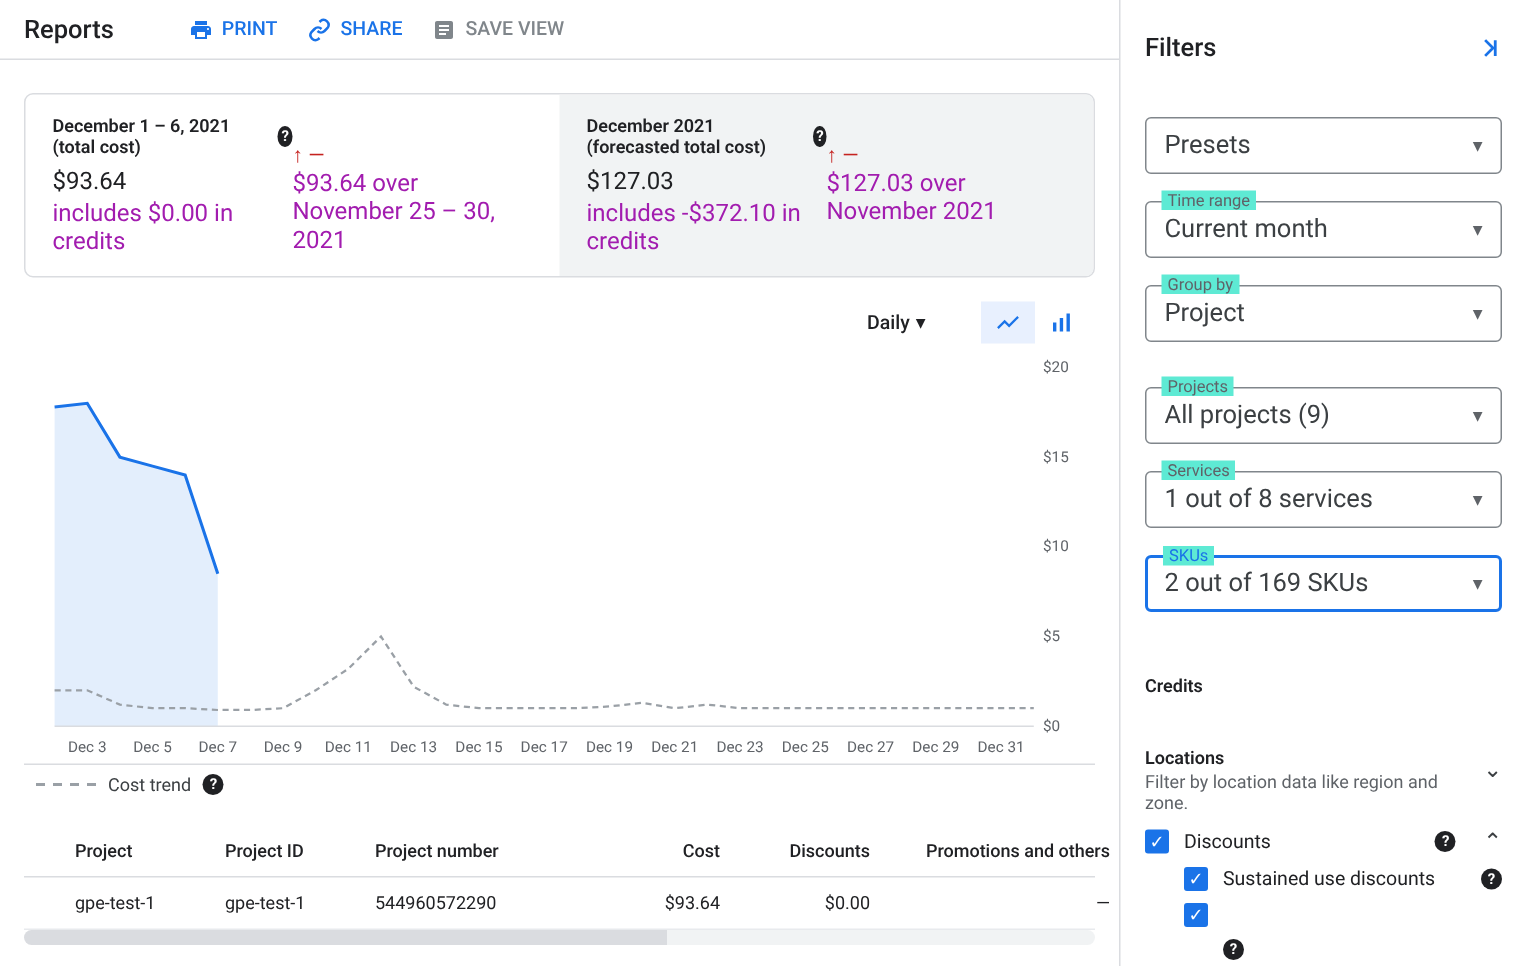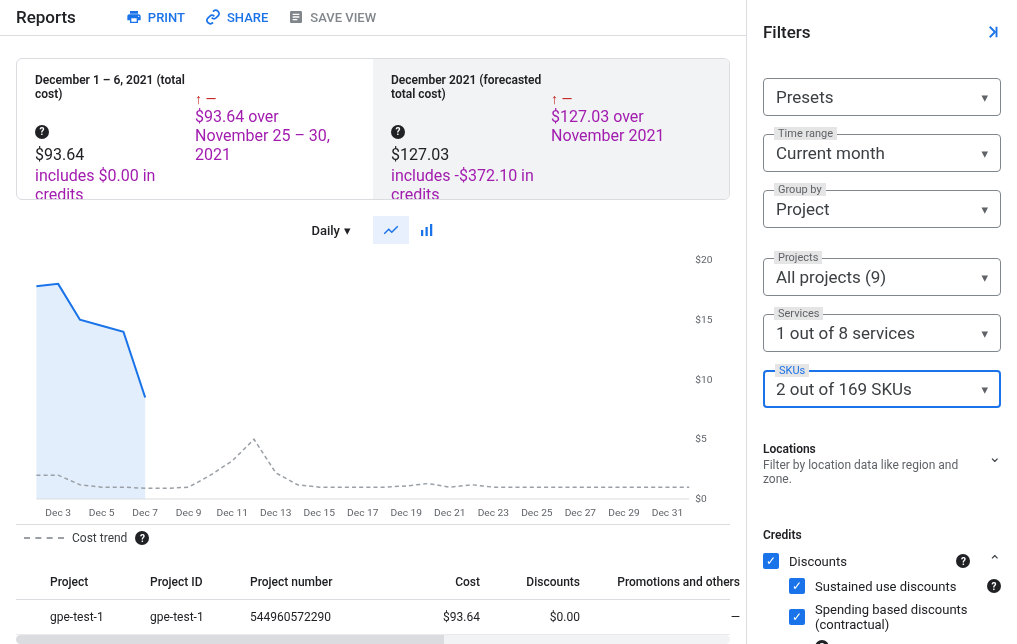--- a/index.html
+++ b/index.html
@@ -19,28 +19,28 @@
 .f-hdr { display: flex; align-items: center; justify-content: space-between; height: 40px; border-bottom: 1px solid transparent; }
 .f-title { font-size: 17px; font-weight: 500; }
 .collapse-ico { color: #1a73e8; cursor: pointer; }
 
 
 .cards { display: flex; margin: 22px 16px 10px; border: 1px solid #dadce0; border-radius: 6px; overflow: hidden; }
 .card { flex: 1; padding: 14px 18px; display: flex; }
 .card.hl { background: #f1f3f4; }
 .card-l { flex: 1; }
 .card-r { flex: 1; }
-.card-lbl { font-size: 12px; font-weight: 600; color: #202124; display: flex; align-items: flex-start; gap: 24px; flex-direction: column; }
+.card-lbl { font-size: 12px; font-weight: 600; color: #202124; display: flex; align-items: center; gap: 24px; }
 .card-val { font-size: 16px; font-weight: 400; margin: 6px 0 2px; }
 .card-sub { font-size: 16px; color: #a21caf; }
 .up-arrow { color: #c5221f; font-size: 14px; display: inline-flex; align-items: center; }
 .help-ico { display: inline-flex; width: 14px; height: 14px; border-radius: 50%; background: #202124; color: #fff; font-size: 10px; align-items: center; justify-content: center; font-weight: bold; }
 
 
-.chart-ctrl { display: flex; justify-content: center; align-items: center; padding: 6px 20px; gap: 12px; }
+.chart-ctrl { display: flex; justify-content: flex-end; align-items: center; padding: 6px 20px; gap: 27px; }
 .daily-btn { display: flex; align-items: center; gap: 4px; font-size: 13px; font-weight: 500; cursor: pointer; padding: 6px 10px; }
 .view-toggle { display: flex; gap:0; }
 .vt-btn { width: 36px; height: 28px; display: flex; align-items: center; justify-content: center; cursor: pointer; }
 .vt-btn.active { background: #e8f0fe; }
 
 
 .chart-wrap { position: relative; height: 275px; margin: 0 16px; border-bottom: 1px solid #dadce0; }
 .chart-svg { width: 100%; height: 100%; }
 .ytick { font-size: 10px; fill: #5f6368; }
 .xtick { font-size: 10px; fill: #5f6368; }
@@ -52,21 +52,21 @@
 .tbl-hdr, .tbl-row { display: grid; grid-template-columns: 30px 100px 100px 130px 100px 100px 160px; align-items: center; padding: 10px 4px; font-size: 12px; }
 .tbl-hdr { border-bottom: 1px solid #dadce0; font-weight: 500; color: #202124; }
 .tbl-row { border-bottom: 1px solid #e8eaed; }
 .tbl .r { text-align: right; }
 .dot { width: 12px; height: 12px; border-radius: 50%; background: #1a73e8; }
 .scrollbar-vis { height: 10px; margin: 0 16px; background: linear-gradient(to right, #dadce0 60%, #f1f3f4 60%); border-radius: 5px; }
 
 
 .fld { position: relative; border: 1px solid #80868b; border-radius: 4px; margin: 18px 0 8px; height: 38px; display: flex; align-items: center; padding: 0 12px; cursor: pointer; }
 .fld.active { border-color: #1a73e8; border-width: 2px; padding: 0 11px; gap: 44px; }
-.fld-lbl { position: absolute; top: -8px; left: 10px; background: #e5e5e5; padding: 0 4px; font-size: 11px; color: #5f6368; }
+.fld-lbl { position: absolute; top: -8px; left: 10px; background: #5eead4; padding: 0 4px; font-size: 11px; color: #5f6368; }
 .fld.active .fld-lbl { color: #1a73e8; }
 .fld-val { flex: 1; font-size: 17px; color: #3c4043; }
 .presets-fld { color: #5f6368; }
 .fld .caret { color: #5f6368; }
 .sec-lbl { font-size: 12px; font-weight: 600; margin-top: 14px; }
 .sec-sub { font-size: 12px; color: #5f6368; margin-top: 2px; }
 .sec-hdr { display: flex; align-items: center; justify-content: space-between; }
 .chk-row { display: flex; align-items: center; gap: 10px; font-size: 13px; padding: 4px 0; }
 .chk-row.sub { padding-left: 26px; }
 .cbox { width: 16px; height: 16px; background: #1a73e8; border-radius: 2px; display: flex; align-items: center; justify-content: center; color: #fff; font-size: 12px; }
@@ -260,44 +260,43 @@
       <span class="fld-val">1 out of 8 services</span>
       <span class="caret">▾</span>
     </div>
 
     <div class="fld active">
       <span class="fld-lbl">SKUs</span>
       <span class="fld-val">2 out of 169 SKUs</span>
       <span class="caret">▾</span>
     </div>
 
+    <div class="sec-hdr" style="margin-top:28px">
+      <div class="sec-lbl">Credits</div>
+    </div>
+
     <div class="sec-hdr" style="margin-top:20px">
       <div>
         <div class="sec-lbl">Locations</div>
         <div class="sec-sub">Filter by location data like region and zone.</div>
       </div>
       <span class="chev">⌄</span>
-    </div>
-
-    <div class="sec-hdr" style="margin-top:28px">
-      <div class="sec-lbl">Credits</div>
     </div>
 
     <div class="chk-row" style="margin-top:6px">
       <span class="cbox">✓</span>
       <span class="chk-lbl">Discounts</span>
       <span class="help-ico">?</span>
       <span class="chev" style="margin-left:8px">⌃</span>
     </div>
     <div class="chk-row sub">
       <span class="cbox">✓</span>
       <span class="chk-lbl">Sustained use discounts</span>
       <span class="help-ico">?</span>
     </div>
     <div class="chk-row sub">
       <span class="cbox">✓</span>
-      <span class="chk-lbl">Spending based discounts (contractual)</span>
     </div>
     <div class="chk-row sub" style="padding-left:52px">
       <span class="help-ico">?</span>
     </div>
   </div>
 </div>
 
 </body></html>

